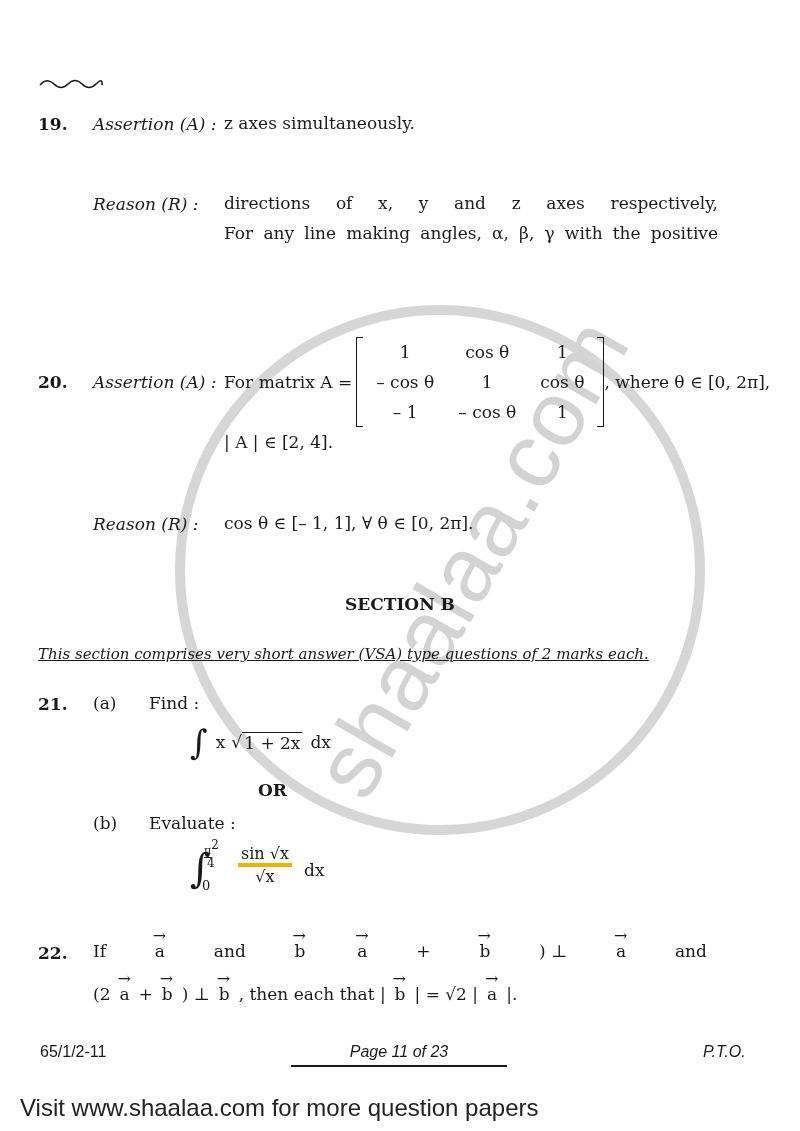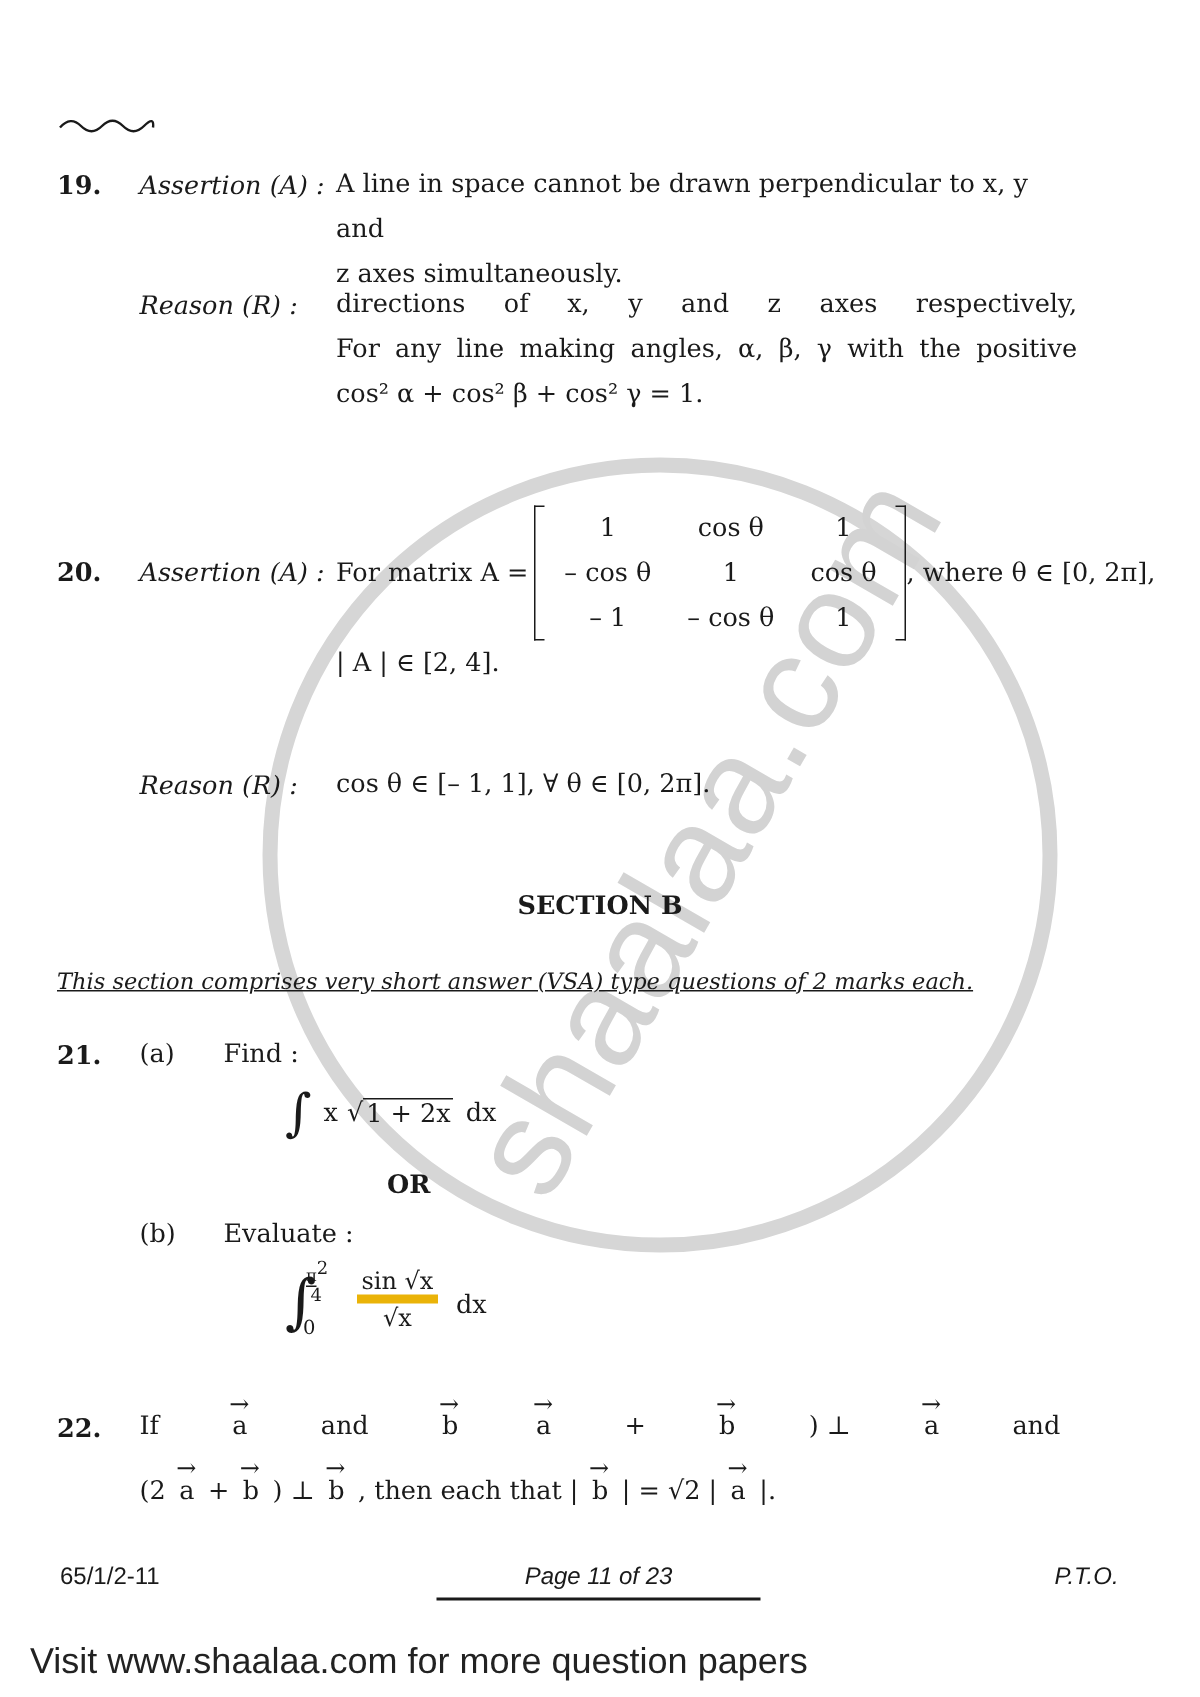--- a/index.html
+++ b/index.html
@@ -17,46 +17,44 @@
   .justify { text-align:justify; text-align-last:justify; }
   .matrix { display:inline-block; position:relative; vertical-align:middle; padding:0 8px; }
   .matrix table { border-collapse:collapse; font-size:17px; }
   .matrix td { text-align:center; padding:3px 12px; height:24px; }
   .bracket-l, .bracket-r { position:absolute; top:0; bottom:0; width:6px; border:1.5px solid #1a1a1a; }
   .bracket-l { left:0; border-right:none; }
   .bracket-r { right:0; border-left:none; }
   .vec { display:inline-block; position:relative; padding:0 3px; }
   .vec::before { content:"\2192"; position:absolute; top:-15px; left:1px; font-size:16px; }
   .frac { display:inline-block; vertical-align:middle; text-align:center; font-size:16px; }
-  .frac .num { display:block; border-bottom:6px solid #eab308; padding:0 3px; }
+  .frac .num { display:block; border-bottom:4px solid #eab308; padding:0 3px; }
   .frac .den { display:block; padding:0 3px; }
   .sqrt { border-top:1px solid #1a1a1a; padding:0 2px; }
   .footer { font-family:"Liberation Sans",sans-serif; font-size:16px; font-style:normal; }
 </style>
 </head>
 <body>
 
 <div class="wm-circle"></div>
 <div class="wm-text">shaalaa.com</div>
 
 <svg class="abs" style="left:38px;top:76px;" width="66" height="14">
   <path d="M2 9 Q9 1 16 8 T30 8 T44 8 T58 8 T64 9" fill="none" stroke="#1a1a1a" stroke-width="1.6"></path>
 </svg>
 
 <div class="abs qnum" style="left:38px;top:114px;text-align:center;">19.</div>
 <div class="abs lbl" style="left:93px;top:114px;">Assertion (A) :</div>
 <div class="abs txt" style="left:224px;top:108px;width:494px;">
-  <div>A line in space cannot be drawn perpendicular to x, y and</div>
   <div>z axes simultaneously.</div>
 </div>
 <div class="abs lbl" style="left:93px;top:194px;">Reason (R) :</div>
 <div class="abs txt" style="left:224px;top:188px;width:494px;">
   <div class="justify">directions of x, y and z axes respectively,</div>
   <div class="justify">For any line making angles, α, β, γ with the positive</div>
-  <div>cos² α + cos² β + cos² γ = 1.</div>
 </div>
 
 <div class="abs qnum" style="left:38px;top:372px;">20.</div>
 <div class="abs lbl" style="left:93px;top:372px;">Assertion (A) :</div>
 <div class="abs" style="left:224px;top:338px;font-size:17px;display:flex;align-items:center;height:88px;">
   <span>For matrix A =</span>
   <span class="matrix" style="margin-left:4px;">
     <span class="bracket-l"></span>
     <table>
       <tbody>

